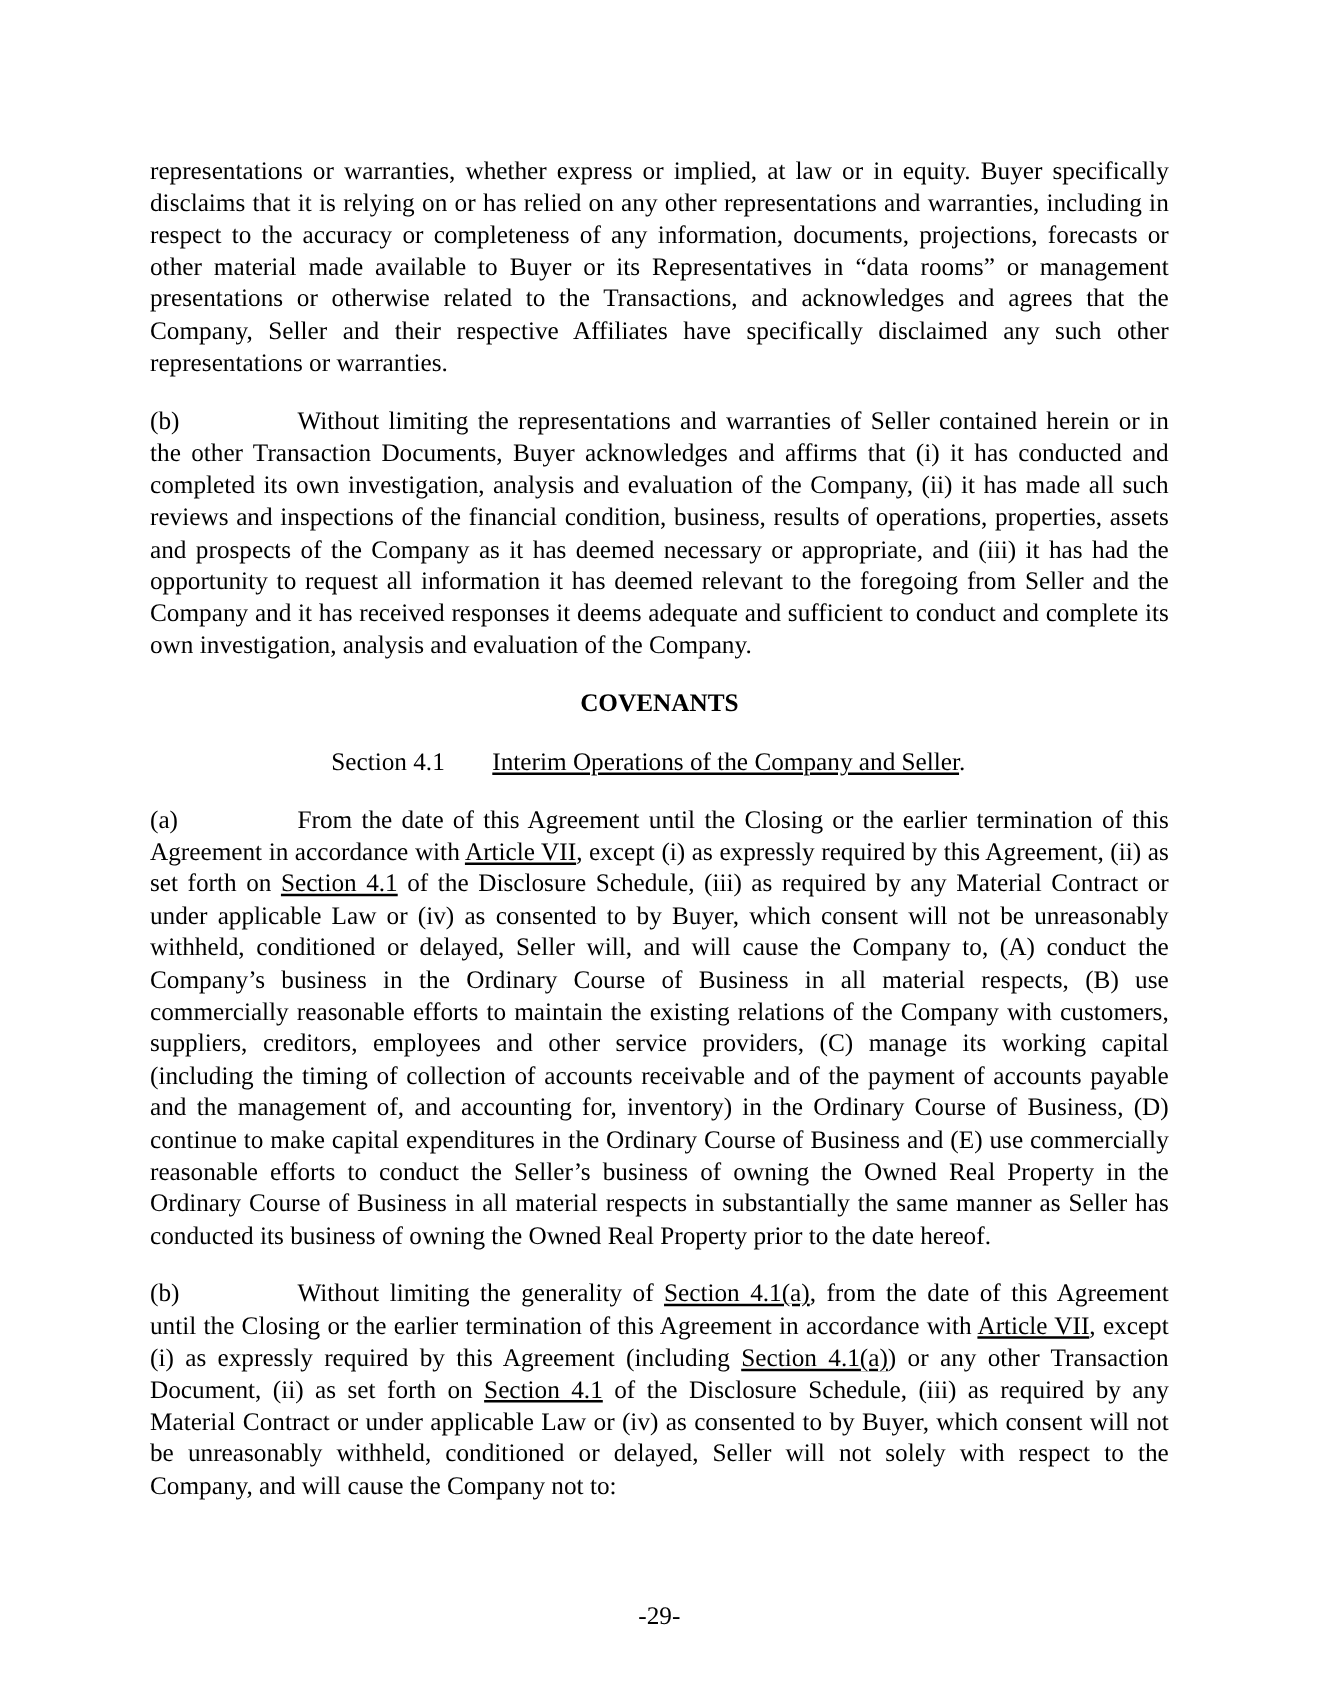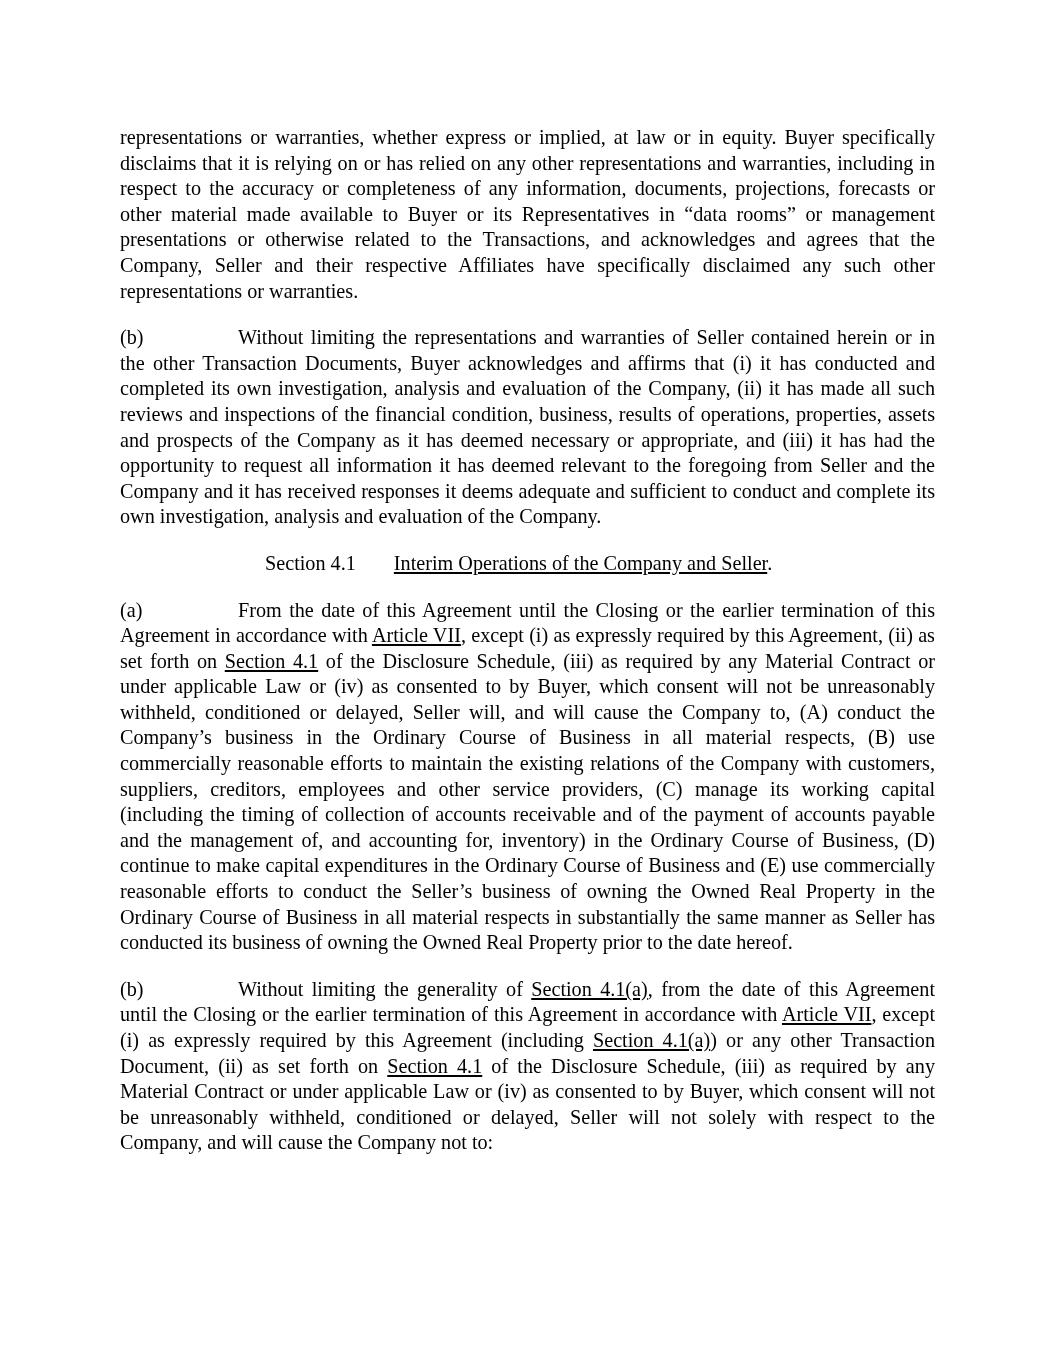--- a/index.html
+++ b/index.html
@@ -77,29 +77,31 @@
 <div class="page">
   <div class="content">
 
     <p>representations or warranties, whether express or implied, at law or in equity.  Buyer specifically disclaims that it is relying on or has relied on any other representations and warranties, including in respect to the accuracy or completeness of any information, documents, projections, forecasts or other material made available to Buyer or its Representatives in “data rooms” or management presentations or otherwise related to the Transactions, and acknowledges and agrees that the Company, Seller and their respective Affiliates have specifically disclaimed any such other representations or warranties.</p>
 
     <p>
       <span class="lead">(b)</span><span>Without limiting the representations and warranties of Seller contained herein or in the other Transaction Documents, Buyer acknowledges and affirms that (i) it has conducted and completed its own investigation, analysis and evaluation of the Company, (ii) it has made all such reviews and inspections of the financial condition, business, results of operations, properties, assets and prospects of the Company as it has deemed necessary or appropriate, and (iii) it has had the opportunity to request all information it has deemed relevant to the foregoing from Seller and the Company and it has received responses it deems adequate and sufficient to conduct and complete its own investigation, analysis and evaluation of the Company.</span>
     </p>
 
     <div class="article-block">
+      <div class="article-head">COVENANTS</div>
     </div>
 
     <div class="section-line">
       <span class="section-label">Section 4.1</span><span class="section-gap"></span><span class="u">Interim Operations of the Company and Seller</span><span>.</span>
     </div>
 
     <p>
       <span class="lead">(a)</span><span class="seg-host"><span>From the date of this Agreement until the Closing or the earlier termination of this Agreement in accordance with </span><span class="u">Article VII</span><span>, except (i) as expressly required by this Agreement, (ii) as set forth on </span><span class="u">Section 4.1</span><span> of the Disclosure Schedule, (iii) as required by any Material Contract or under applicable Law or (iv) as consented to by Buyer, which consent will not be unreasonably withheld, conditioned or delayed, Seller will, and will cause the Company to, (A) conduct the Company’s business in the Ordinary Course of Business in all material respects, (B) use commercially reasonable efforts to maintain the existing relations of the Company with customers, suppliers, creditors, employees and other service providers, (C) manage its working capital (including the timing of collection of accounts receivable and of the payment of accounts payable and the management of, and accounting for, inventory) in the Ordinary Course of Business, (D) continue to make capital expenditures in the Ordinary Course of Business and (E) use commercially reasonable efforts to conduct the Seller’s business of owning the Owned Real Property in the Ordinary Course of Business in all material respects in substantially the same manner as Seller has conducted its business of owning the Owned Real Property prior to the date hereof.</span></span>
     </p>
 
     <p>
       <span class="lead">(b)</span><span class="seg-host"><span>Without limiting the generality of </span><span class="u">Section 4.1(a)</span><span>, from the date of this Agreement until the Closing or the earlier termination of this Agreement in accordance with </span><span class="u">Article VII</span><span>, except (i) as expressly required by this Agreement (including </span><span class="u">Section 4.1(a)</span><span>) or any other Transaction Document, (ii) as set forth on </span><span class="u">Section 4.1</span><span> of the Disclosure Schedule, (iii) as required by any Material Contract or under applicable Law or (iv) as consented to by Buyer, which consent will not be unreasonably withheld, conditioned or delayed, Seller will not solely with respect to the Company, and will cause the Company not to:</span></span>
     </p>
 
   </div>
 
+  <div class="footer">-29-</div>
 </div>
 
 </body></html>

